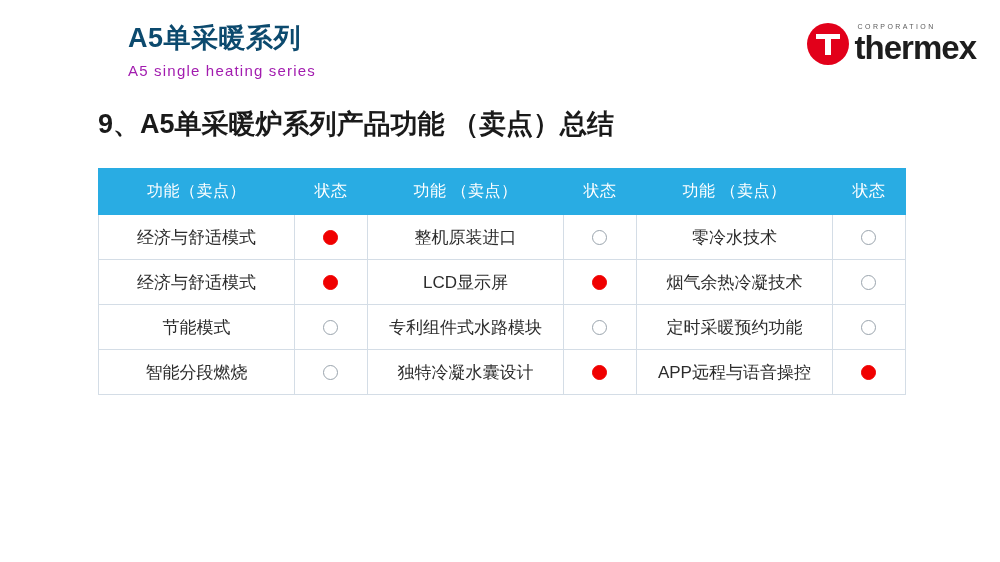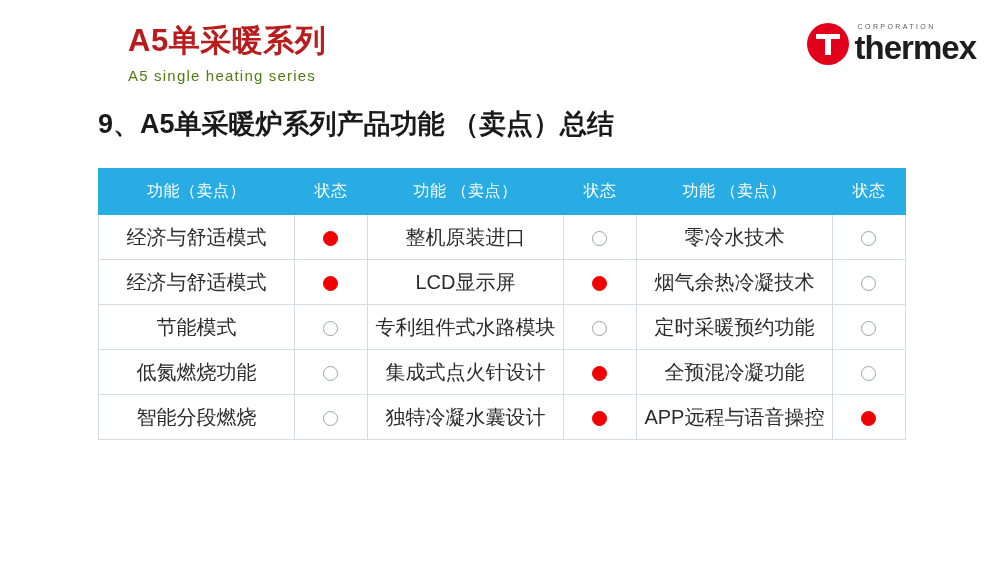--- a/index.html
+++ b/index.html
@@ -21,30 +21,30 @@
     box-sizing: border-box;
   }
 
   
   .title-block {
     position: absolute;
     left: 128px;
     top: 22px;
   }
   .title-main {
-    font-size: 31px;
+    font-size: 27px;
     font-weight: bold;
-    color: #b91c1c;
+    color: #0c4a6e;
     letter-spacing: 0.5px;
     line-height: 1.25;
     white-space: nowrap;
   }
   .title-sub {
     font-size: 15px;
-    color: #4d7c0f;
+    color: #a21caf;
     letter-spacing: 1.2px;
     margin-top: 6px;
     white-space: nowrap;
   }
 
   
   .logo {
     position: absolute;
     right: 24px;
     top: 22px;
@@ -133,21 +133,21 @@
     background: #29ace3;
     color: #ffffff;
     font-size: 16px;
     font-weight: normal;
     height: 43px;
     border-color: #29ace3;
     letter-spacing: 0.5px;
   }
   table.feature-table tbody td {
     height: 42px;
-    font-size: 20px;
+    font-size: 17px;
     color: #2c2c2c;
   }
   col.c-feature { width: 185px; }
   col.c-status  { width: 69px; }
 
   .dot {
     display: inline-block;
     width: 15px;
     height: 15px;
     border-radius: 50%;
@@ -222,28 +222,20 @@
         </tr>
         <tr>
           <td>节能模式</td>
           <td><span class="dot off"></span></td>
           <td>专利组件式水路模块</td>
           <td><span class="dot off"></span></td>
           <td>定时采暖预约功能</td>
           <td><span class="dot off"></span></td>
         </tr>
         <tr>
-          <td>低氮燃烧功能</td>
-          <td><span class="dot off"></span></td>
-          <td>集成式点火针设计</td>
-          <td><span class="dot on"></span></td>
-          <td>全预混冷凝功能</td>
-          <td><span class="dot off"></span></td>
-        </tr>
-        <tr>
           <td>智能分段燃烧</td>
           <td><span class="dot off"></span></td>
           <td>独特冷凝水囊设计</td>
           <td><span class="dot on"></span></td>
           <td>APP远程与语音操控</td>
           <td><span class="dot on"></span></td>
         </tr>
       </tbody>
     </table>
   </div>

